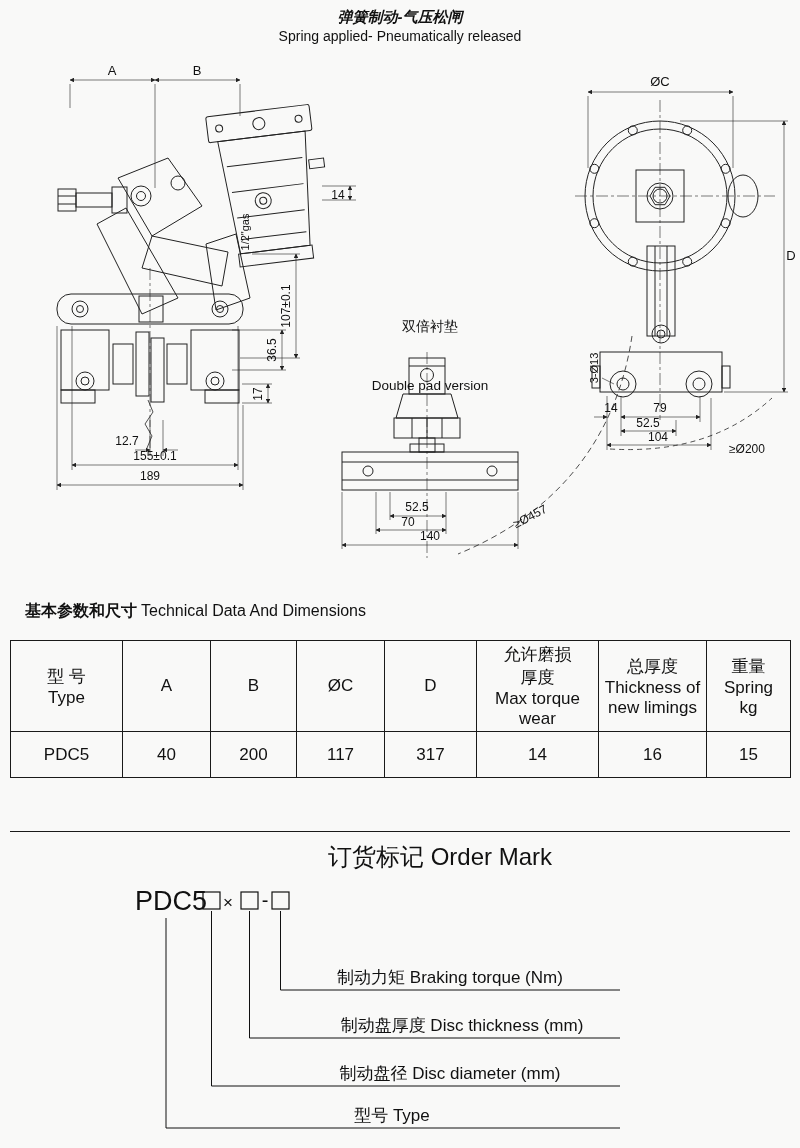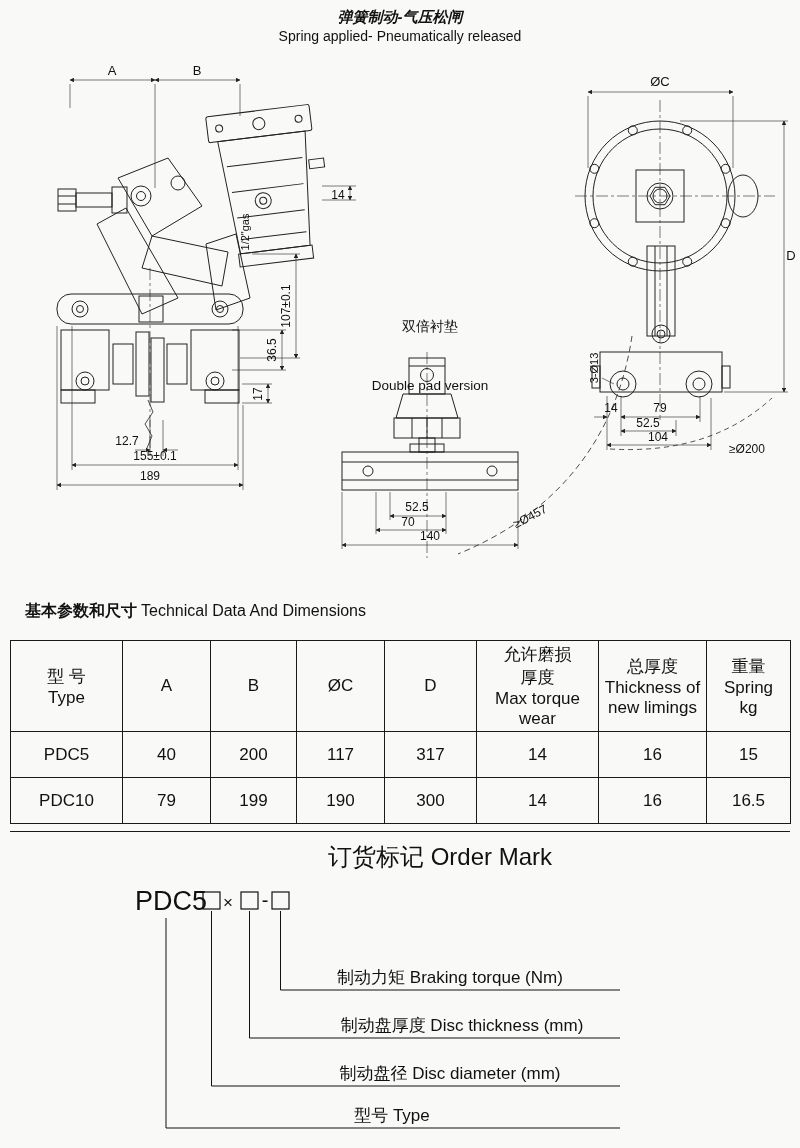--- a/index.html
+++ b/index.html
@@ -294,30 +294,20 @@
     <tr>
       <td>PDC5</td>
       <td>40</td>
       <td>200</td>
       <td>117</td>
       <td>317</td>
       <td>14</td>
       <td>16</td>
       <td>15</td>
     </tr>
-    <tr>
-      <td>PDC10</td>
-      <td>79</td>
-      <td>199</td>
-      <td>190</td>
-      <td>300</td>
-      <td>14</td>
-      <td>16</td>
-      <td>16.5</td>
-    </tr>
   </tbody>
 </table>
 
 <div class="abs divider"></div>
 
 <div class="abs order-heading">订货标记 Order Mark</div>
 
 <svg class="abs order-svg" viewBox="0 0 800 270" xmlns="http://www.w3.org/2000/svg">
 
   <g>

